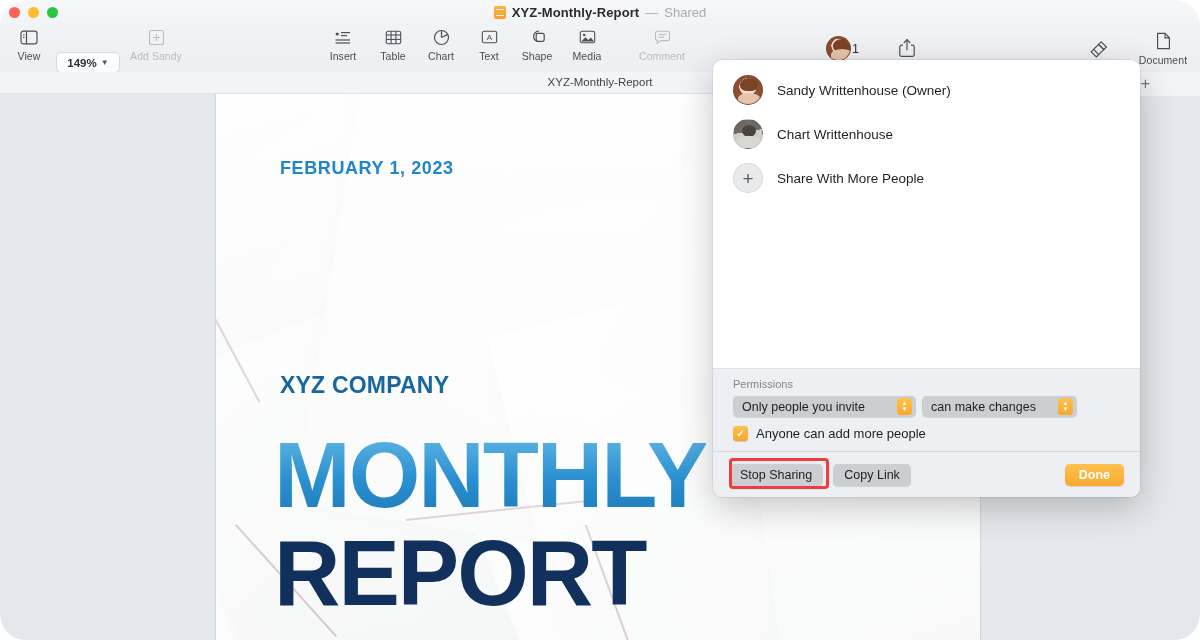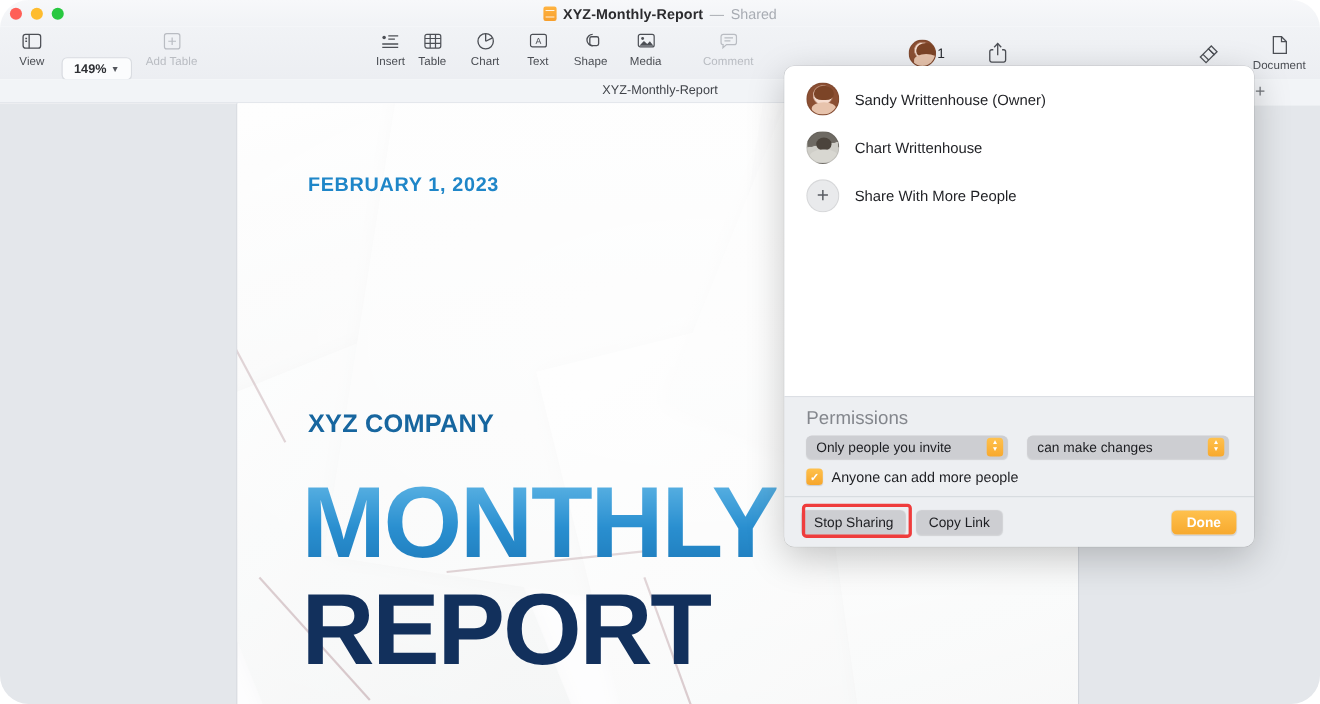--- a/index.html
+++ b/index.html
@@ -222,30 +222,30 @@
   .av-plus {
     background: #e9eaec; display: flex; align-items: center; justify-content: center;
     color: #5a5d63; font-size: 19px; font-weight: 300; line-height: 1;
   }
   .pop-name { font-size: 13.5px; color: #1f2024; }
 
   .pop-perm {
     flex: none; background: #edeff2; padding: 9px 20px 10px 20px;
     border-top: 1px solid #dcdfe4;
   }
-  .perm-label { font-size: 17px; color: #83868c; margin-bottom: 6px; }
-  .perm-selects { display: flex; gap: 18px; }
+  .perm-label { font-size: 11px; color: #83868c; margin-bottom: 6px; }
+  .perm-selects { display: flex; gap: 6px; }
   .sel {
     height: 21px; border-radius: 5px; background: #cdced2;
     display: flex; align-items: center; padding: 0 4px 0 9px;
     font-size: 12.5px; color: #1d1e22; gap: 6px;
     box-shadow: 0 .5px 1px rgba(0,0,0,.12);
   }
   .sel-a { width: 183px; }
-  .sel-b { width: 183px; }
+  .sel-b { width: 155px; }
   .sel-txt { flex: 1; white-space: nowrap; overflow: hidden; }
   .stepper {
     width: 15px; height: 17px; border-radius: 3.5px; flex: none;
     background: linear-gradient(#ffc14d, #f8a92e);
     display: flex; flex-direction: column; align-items: center; justify-content: center;
     gap: 1px; color: #fff;
   }
   .stepper span { font-size: 6px; line-height: 5px; }
 
   .perm-check { display: flex; align-items: center; gap: 8px; margin-top: 9px; }
@@ -322,24 +322,24 @@
     <div class="zoom-lbl">Zoom</div>
 
     <div class="tb-item dim" style="left:127px;">
       <span class="tb-ico">
         <svg class="svgi" width="17" height="17" viewBox="0 0 17 17" fill="none" stroke="currentColor" stroke-width="1.1">
           <rect x="1.5" y="1.5" width="14" height="14" rx="2"></rect>
           <line x1="8.5" y1="5" x2="8.5" y2="12"></line>
             <line x1="5" y1="8.5" x2="12" y2="8.5"></line>
         </svg>
       </span>
-      <span class="tb-label">Add Table</span>
-    </div>
-
-    <div class="tb-item" style="left:326px;justify-content:space-between;">
+      <span class="tb-label">Add Sandy</span>
+    </div>
+
+    <div class="tb-item" style="left:314px;justify-content:space-between;">
       <span class="tb-ico">
         <svg class="svgi" width="18" height="15" viewBox="0 0 18 15" fill="none" stroke="currentColor" stroke-width="1.2">
           <circle cx="3.2" cy="4" r="1.6" fill="currentColor" stroke="none"></circle>
           <line x1="7" y1="2.6" x2="16" y2="2.6"></line>
             <line x1="7" y1="5.6" x2="13" y2="5.6"></line>
           <line x1="1.5" y1="10" x2="16" y2="10"></line>
             <line x1="1.5" y1="13" x2="16" y2="13"></line>
         </svg>
       </span>
       <span class="tb-label">Insert</span>

